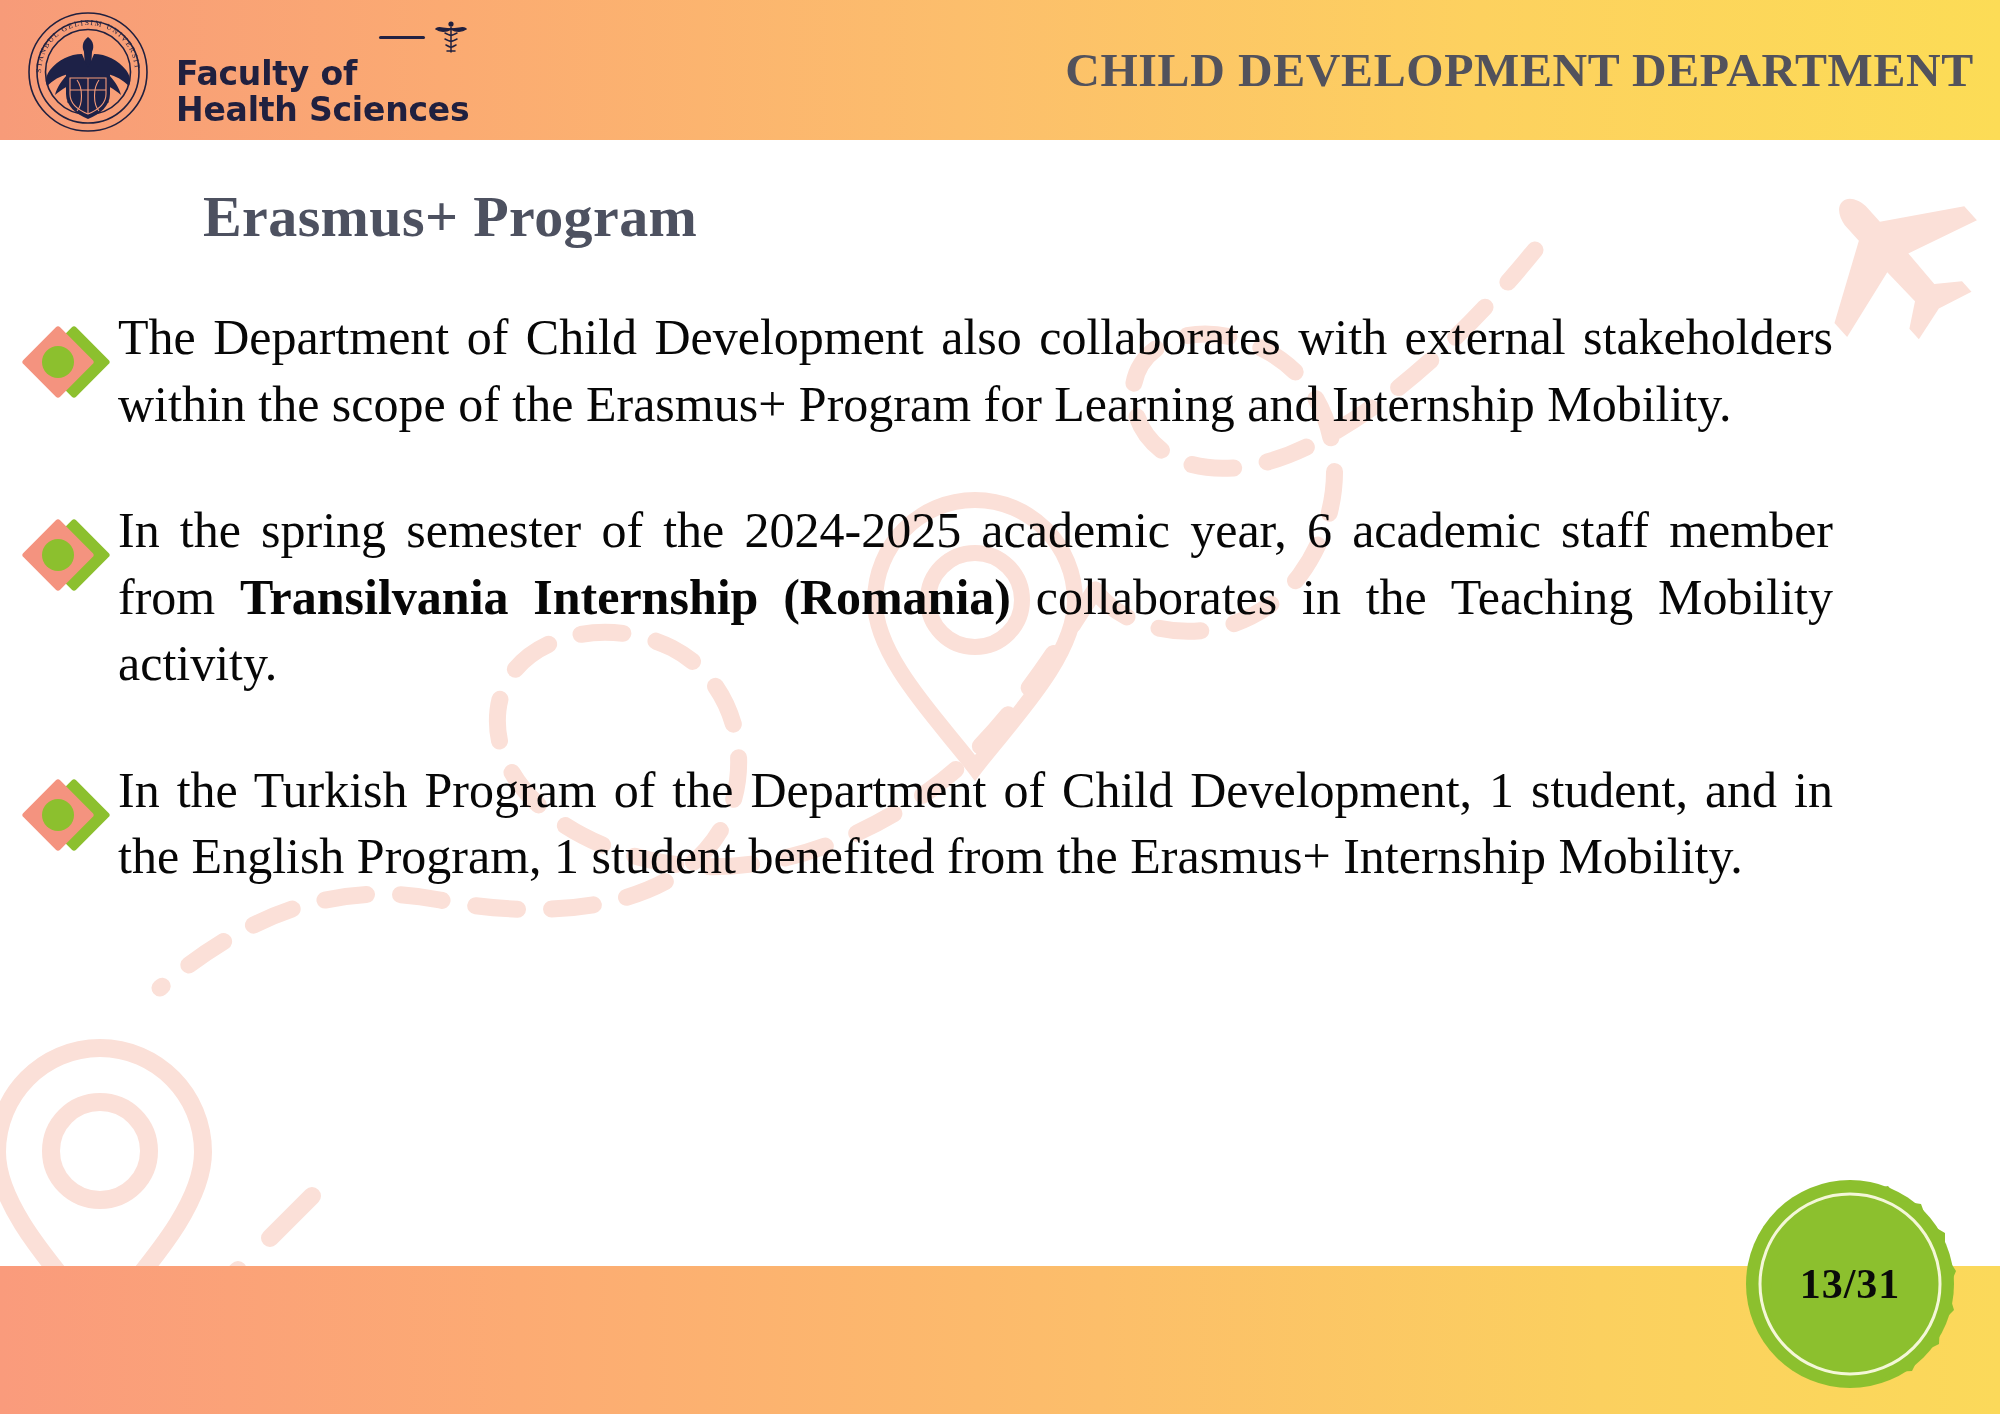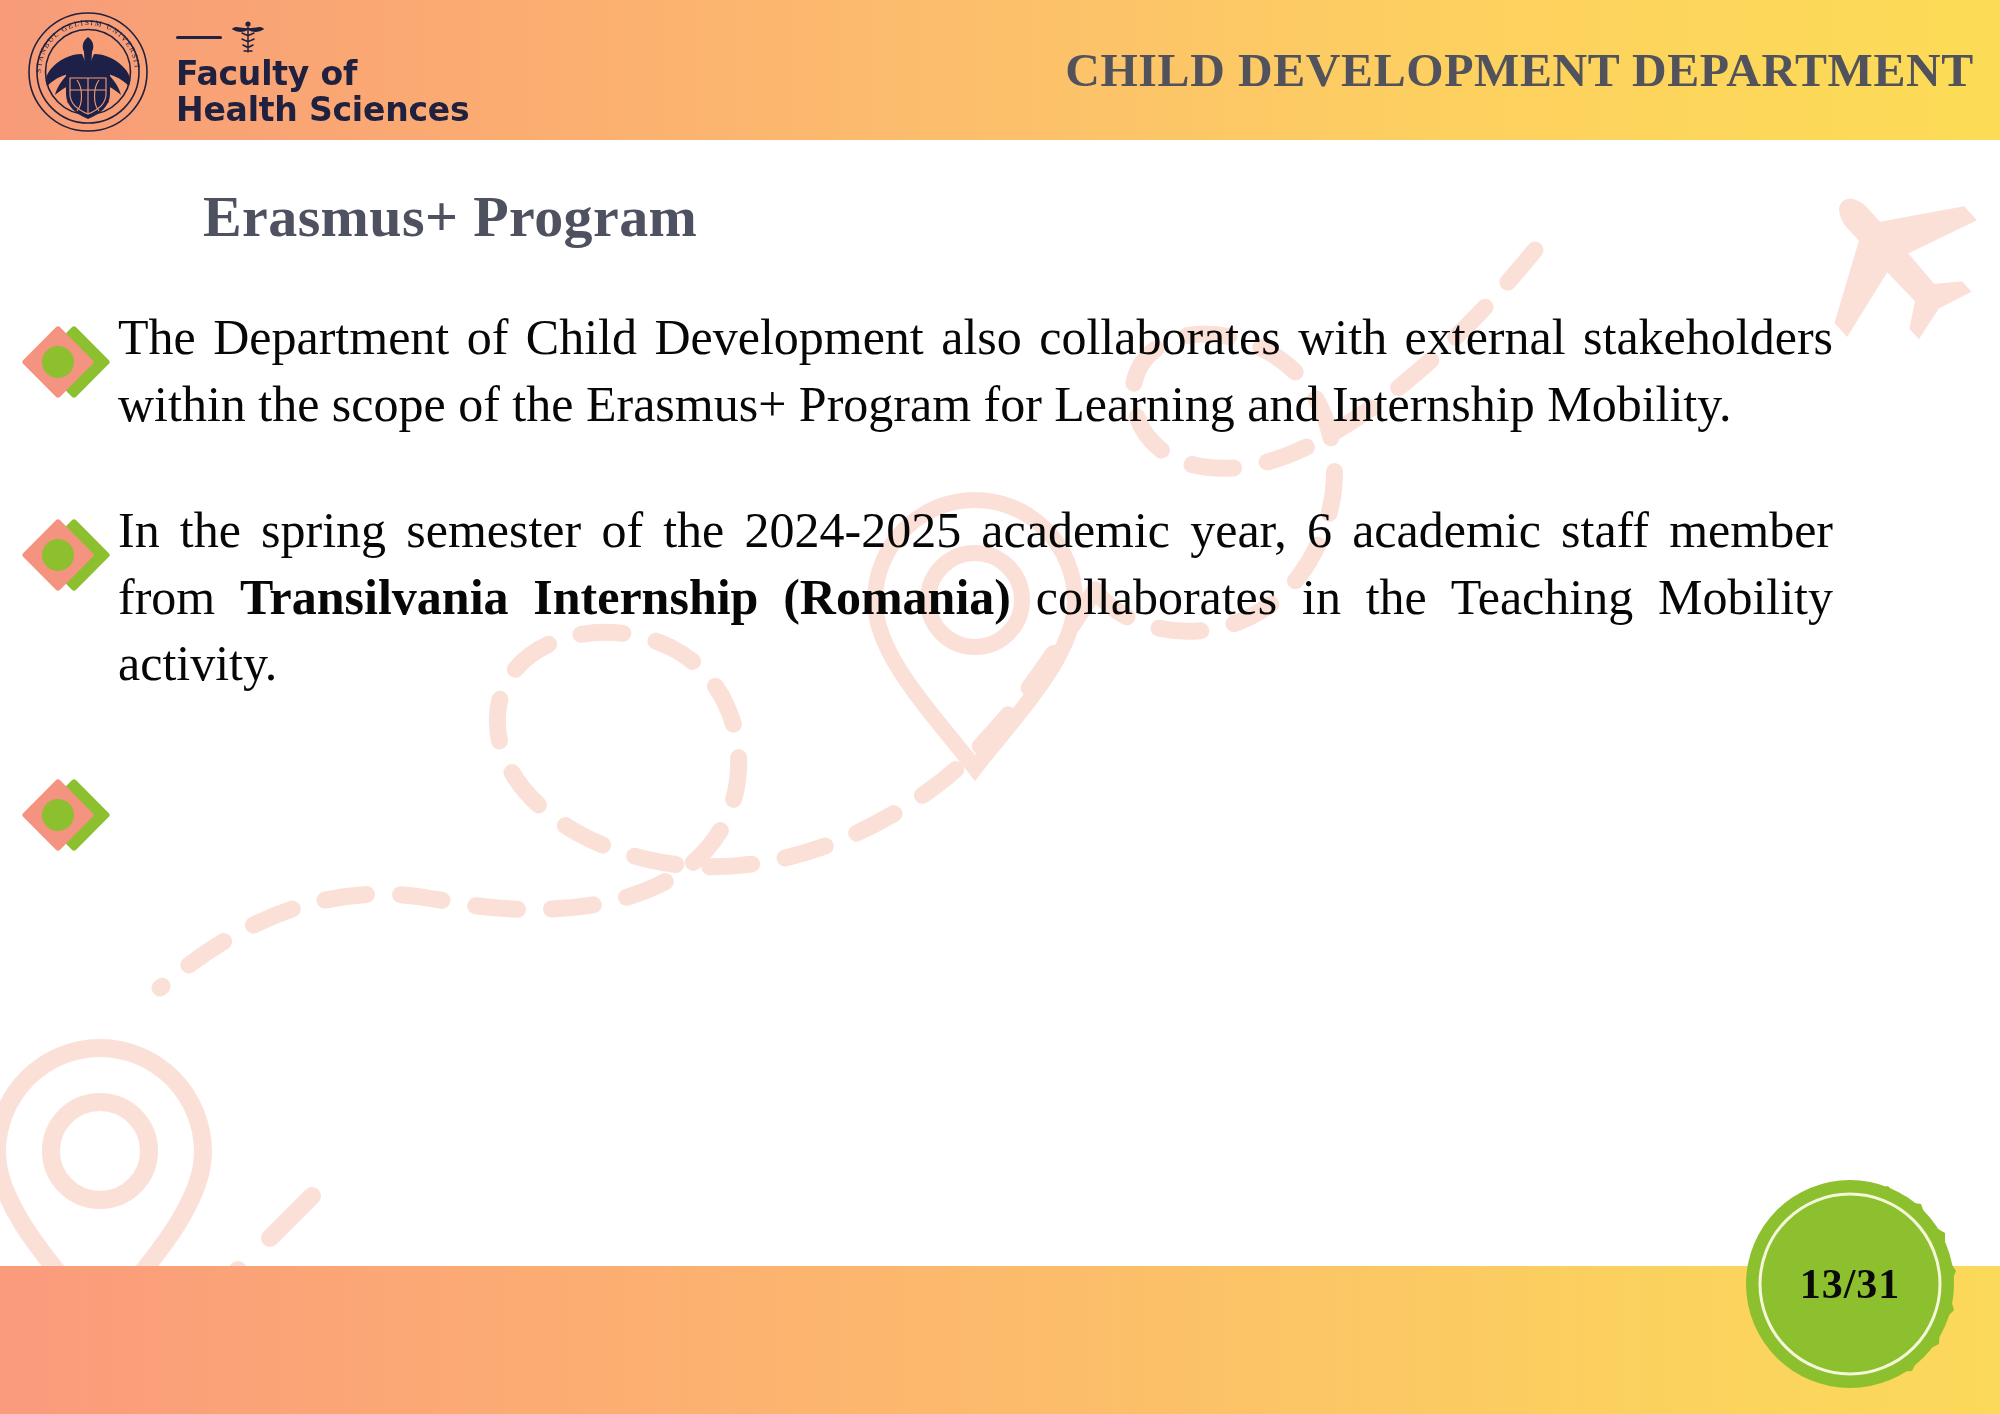--- a/index.html
+++ b/index.html
@@ -39,20 +39,21 @@
   .crest {
     width: 132px;
     height: 124px;
     flex: none;
   }
   .brand-lockup {
     display: flex;
     flex-direction: column;
     justify-content: center;
     padding-top: 4px;
+    align-items: flex-end;
   }
   .caduceus-row {
     display: flex;
     align-items: center;
     gap: 8px;
     height: 34px;
     margin-bottom: 2px;
   }
   .rule {
     width: 46px;
@@ -314,20 +315,23 @@
       </div>
 
       <div class="bullet-row">
         <div class="bullet-marker">
           <svg width="100" height="96" viewBox="0 0 100 96">
             <rect x="30" y="12" width="52" height="52" rx="3" fill="#8cc02e" transform="rotate(45 56 38)"></rect>
             <rect x="14" y="12" width="52" height="52" rx="3" fill="#f4937f" transform="rotate(45 40 38)"></rect>
             <circle cx="40" cy="38" r="16" fill="#8cc02e"></circle>
           </svg>
         </div>
+        <div class="bullet-text">
+          <span>In the Turkish Program of the Department of Child Development, 1 student, and in the English Program, 1 student benefited from the Erasmus+ Internship Mobility.</span>
+        </div>
       </div>
 
     </div>
   </div>
 
   <div class="footer-bar"></div>
 
   <div class="page-badge">
     <svg width="216" height="216" viewBox="0 0 216 216">
       <path fill="#8cc02e" d="

